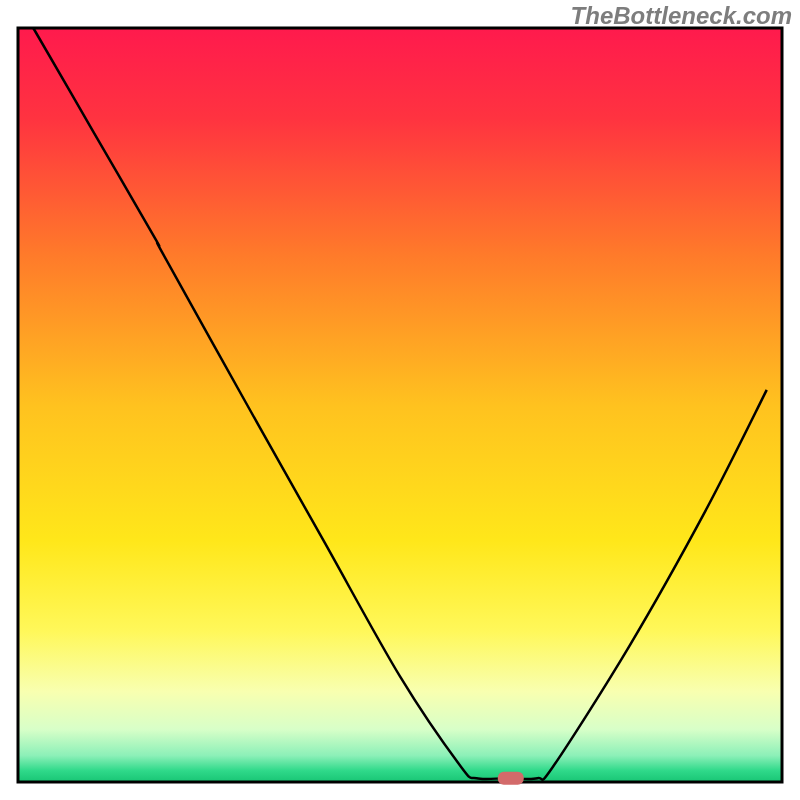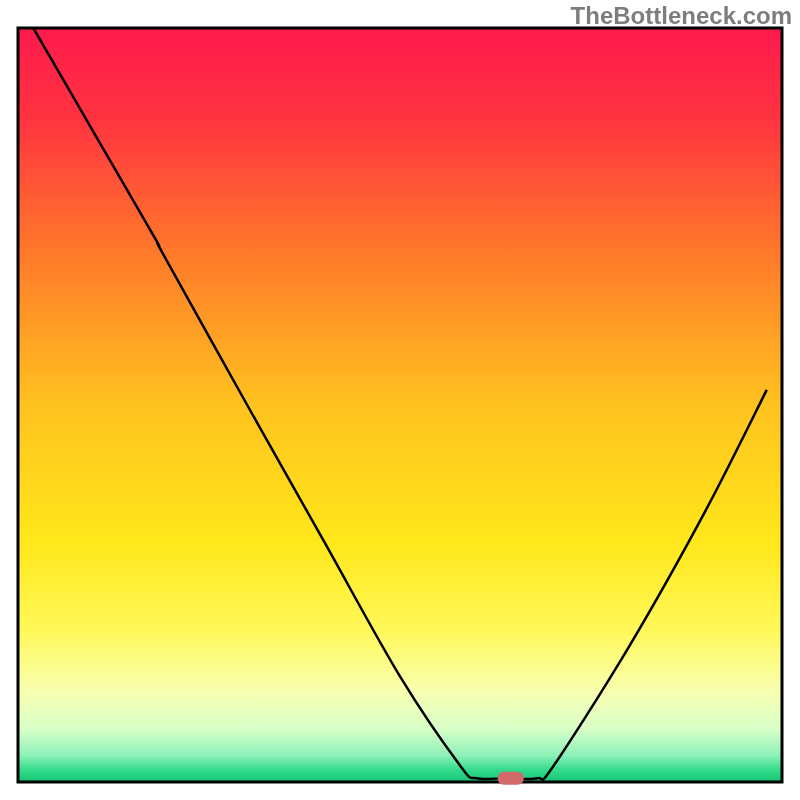--- a/index.html
+++ b/index.html
@@ -18,20 +18,21 @@
   .watermark {
     position: absolute;
     top: 2px;
     right: 8px;
     font-family: Arial, Helvetica, sans-serif;
     font-size: 24px;
     font-weight: bold;
     color: #7d7d7d;
     text-shadow: 1px 1px 0 #fff;
     z-index: 10;
+    font-style: italic;
   }
   svg {
     position: absolute;
     top: 0;
     left: 0;
   }
 </style>
 </head>
 <body>
 

